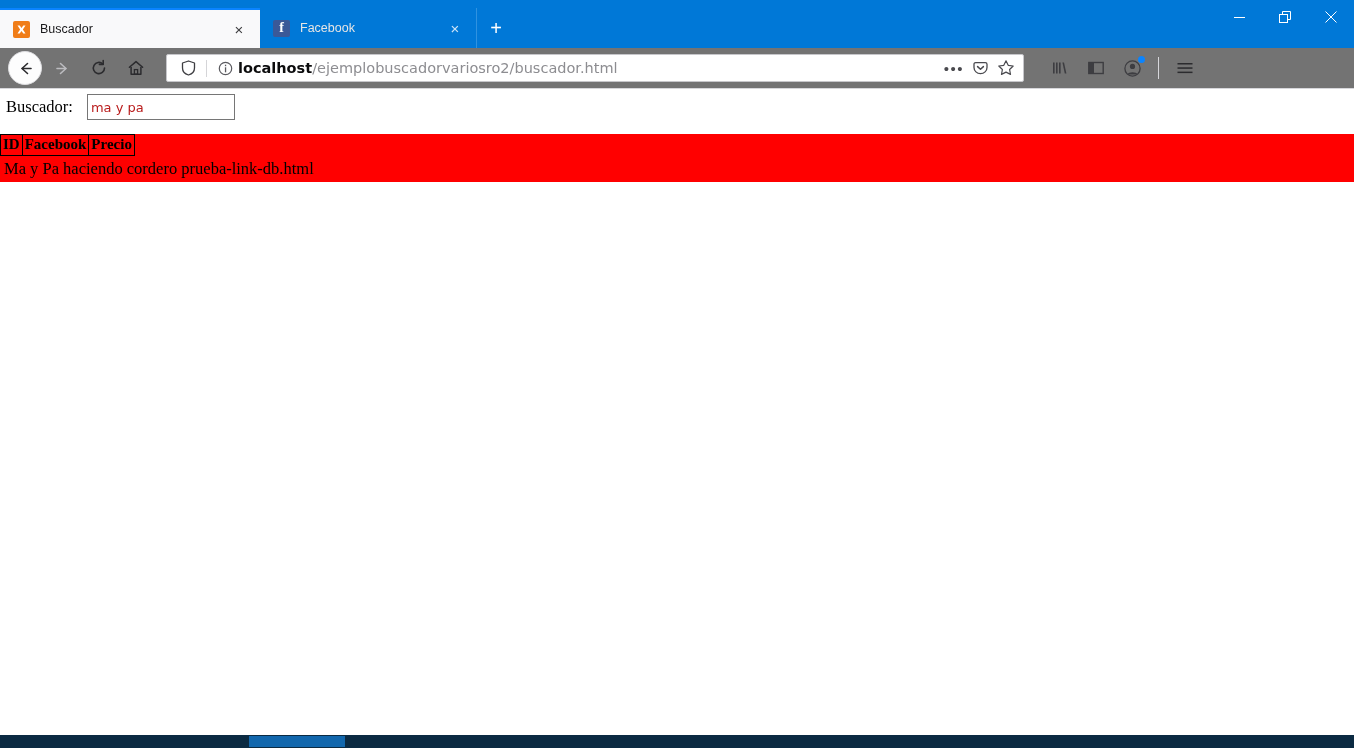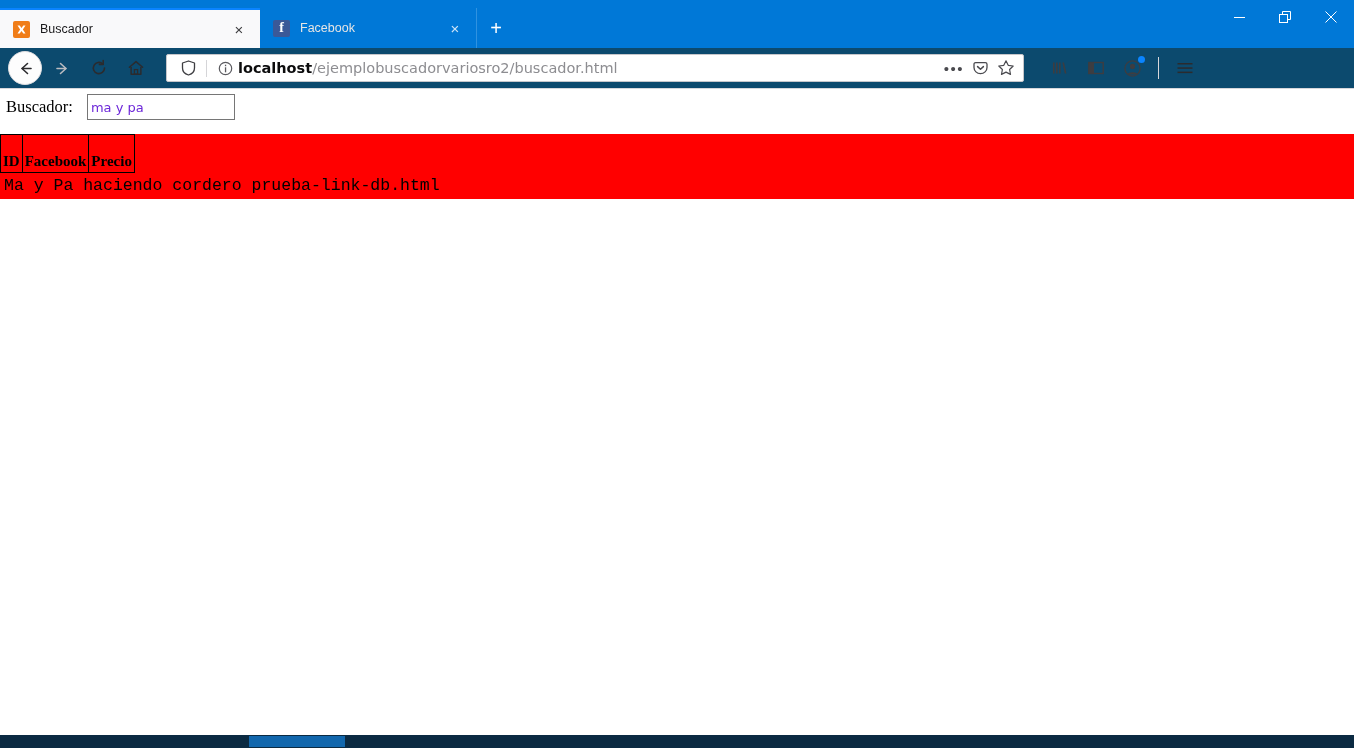--- a/index.html
+++ b/index.html
@@ -114,21 +114,21 @@
     display: flex;
     align-items: center;
     justify-content: center;
     color: #ffffff;
   }
   .winbtn svg { display: block; }
 
   
   .navbar {
     height: 41px;
-    background: #0c4a6e;
+    background: #737373;
     border-bottom: 1px solid #d7d7db;
     display: flex;
     align-items: center;
     padding: 0 8px;
     box-sizing: border-box;
   }
   .navbtn {
     width: 34px;
     height: 34px;
     display: flex;
@@ -246,49 +246,49 @@
   }
   .search-label { margin-right: 14px; }
   .search-input {
     width: 148px;
     height: 26px;
     border: 1px solid #767676;
     box-sizing: border-box;
     font-family: "DejaVu Sans", sans-serif;
     font-size: 13px;
     padding: 1px 3px;
-    color: #6d28d9;
+    color: #b91c1c;
     background: #ffffff;
     outline: none;
   }
   .result-block {
     background: #ff0000;
     margin-top: 14px;
     padding: 0;
     width: 100%;
     box-sizing: border-box;
   }
   .result-table {
     border-collapse: collapse;
     font-family: "Liberation Serif", serif;
     font-size: 15px;
     font-weight: bold;
     color: #000000;
     margin: 0;
   }
   .result-table th {
     border: 1px solid #000000;
-    padding: 17px 2px 1px 2px;
+    padding: 0px 2px 1px 2px;
     text-align: right;
     font-weight: bold;
     white-space: nowrap;
     line-height: 1.25;
   }
   .result-text {
-    font-family: Liberation Mono, monospace;
+    font-family: Liberation Serif, serif;
     font-size: 16.5px;
     color: #000000;
     padding: 3px 12px 3px 4px;
     line-height: 1.2;
     white-space: nowrap;
   }
 
   
   .taskbar {
     position: absolute;

